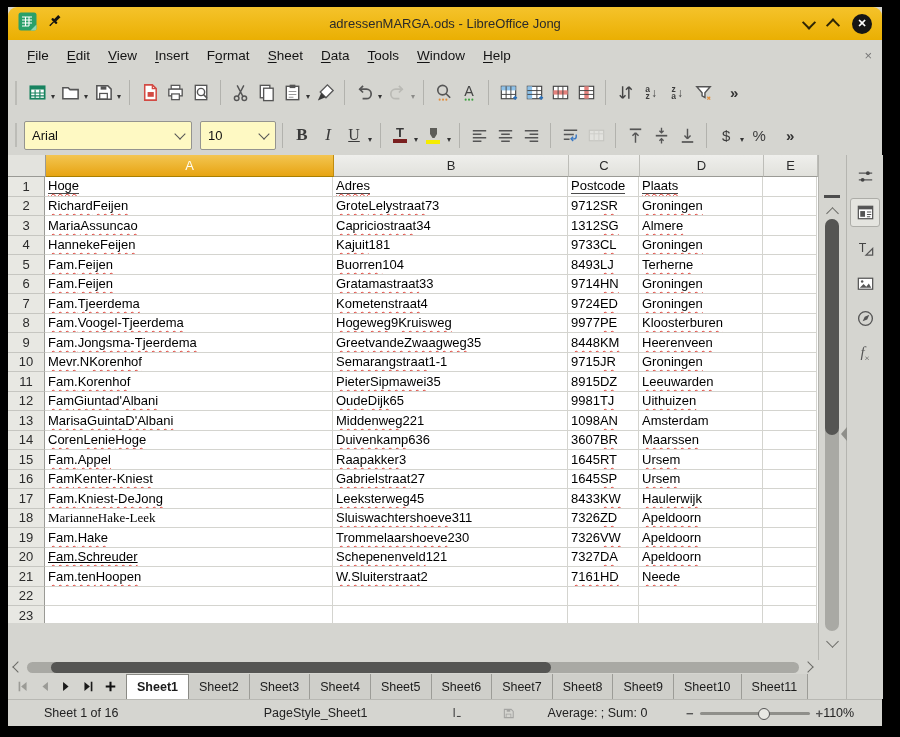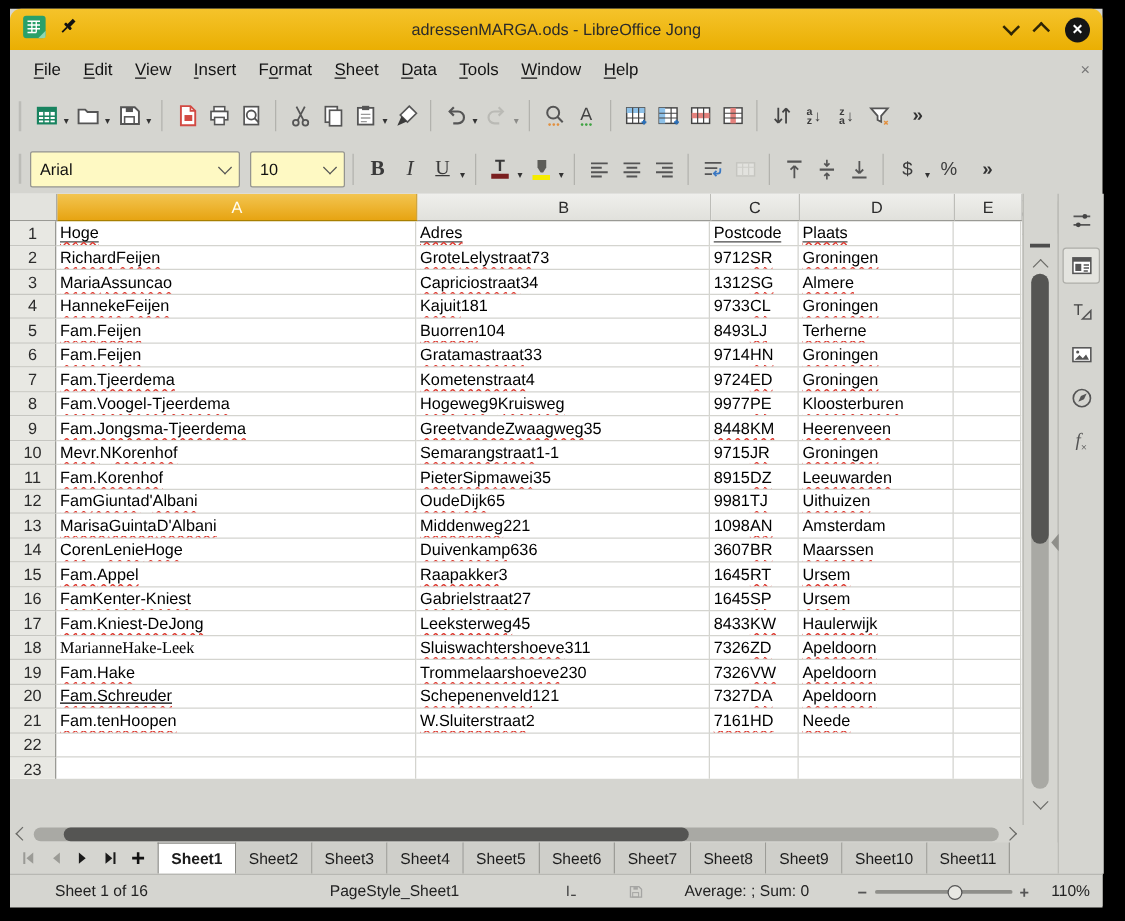--- a/index.html
+++ b/index.html
@@ -119,21 +119,21 @@
              display:flex;align-items:center;font-size:12.5px;color:#222;}
   .st-sheetinfo{padding-left:36px;width:210px;box-sizing:border-box;}
   .st-pagestyle{width:230px;text-align:center;}
   .st-imode{width:70px;text-align:center;color:#444;font-size:12px;letter-spacing:1px;}
   .st-save{width:40px;display:flex;justify-content:center;}
   .st-avg{width:150px;text-align:center;}
   .st-zoomwrap{display:flex;align-items:center;gap:6px;margin-left:18px;}
   .zminus,.zplus{color:#555;font-size:13px;font-weight:bold;}
   .ztrack{width:110px;height:3px;background:#8f8f8a;border-radius:2px;position:relative;}
   .zhandle{position:absolute;left:58px;top:-4px;width:10px;height:10px;border-radius:50%;background:#e8e8e3;border:1.5px solid #555;}
-  .st-zoompct{width:52px;text-align:right;padding-right:10px;}
+  .st-zoompct{width:52px;padding-right:10px;}
 </style>
 </head>
 <body>
 
 <div class="window">
 
   <div class="titlebar">
     <span class="title-text">adressenMARGA.ods - LibreOffice Jong</span>
     <span class="tb-left">
       <span>

